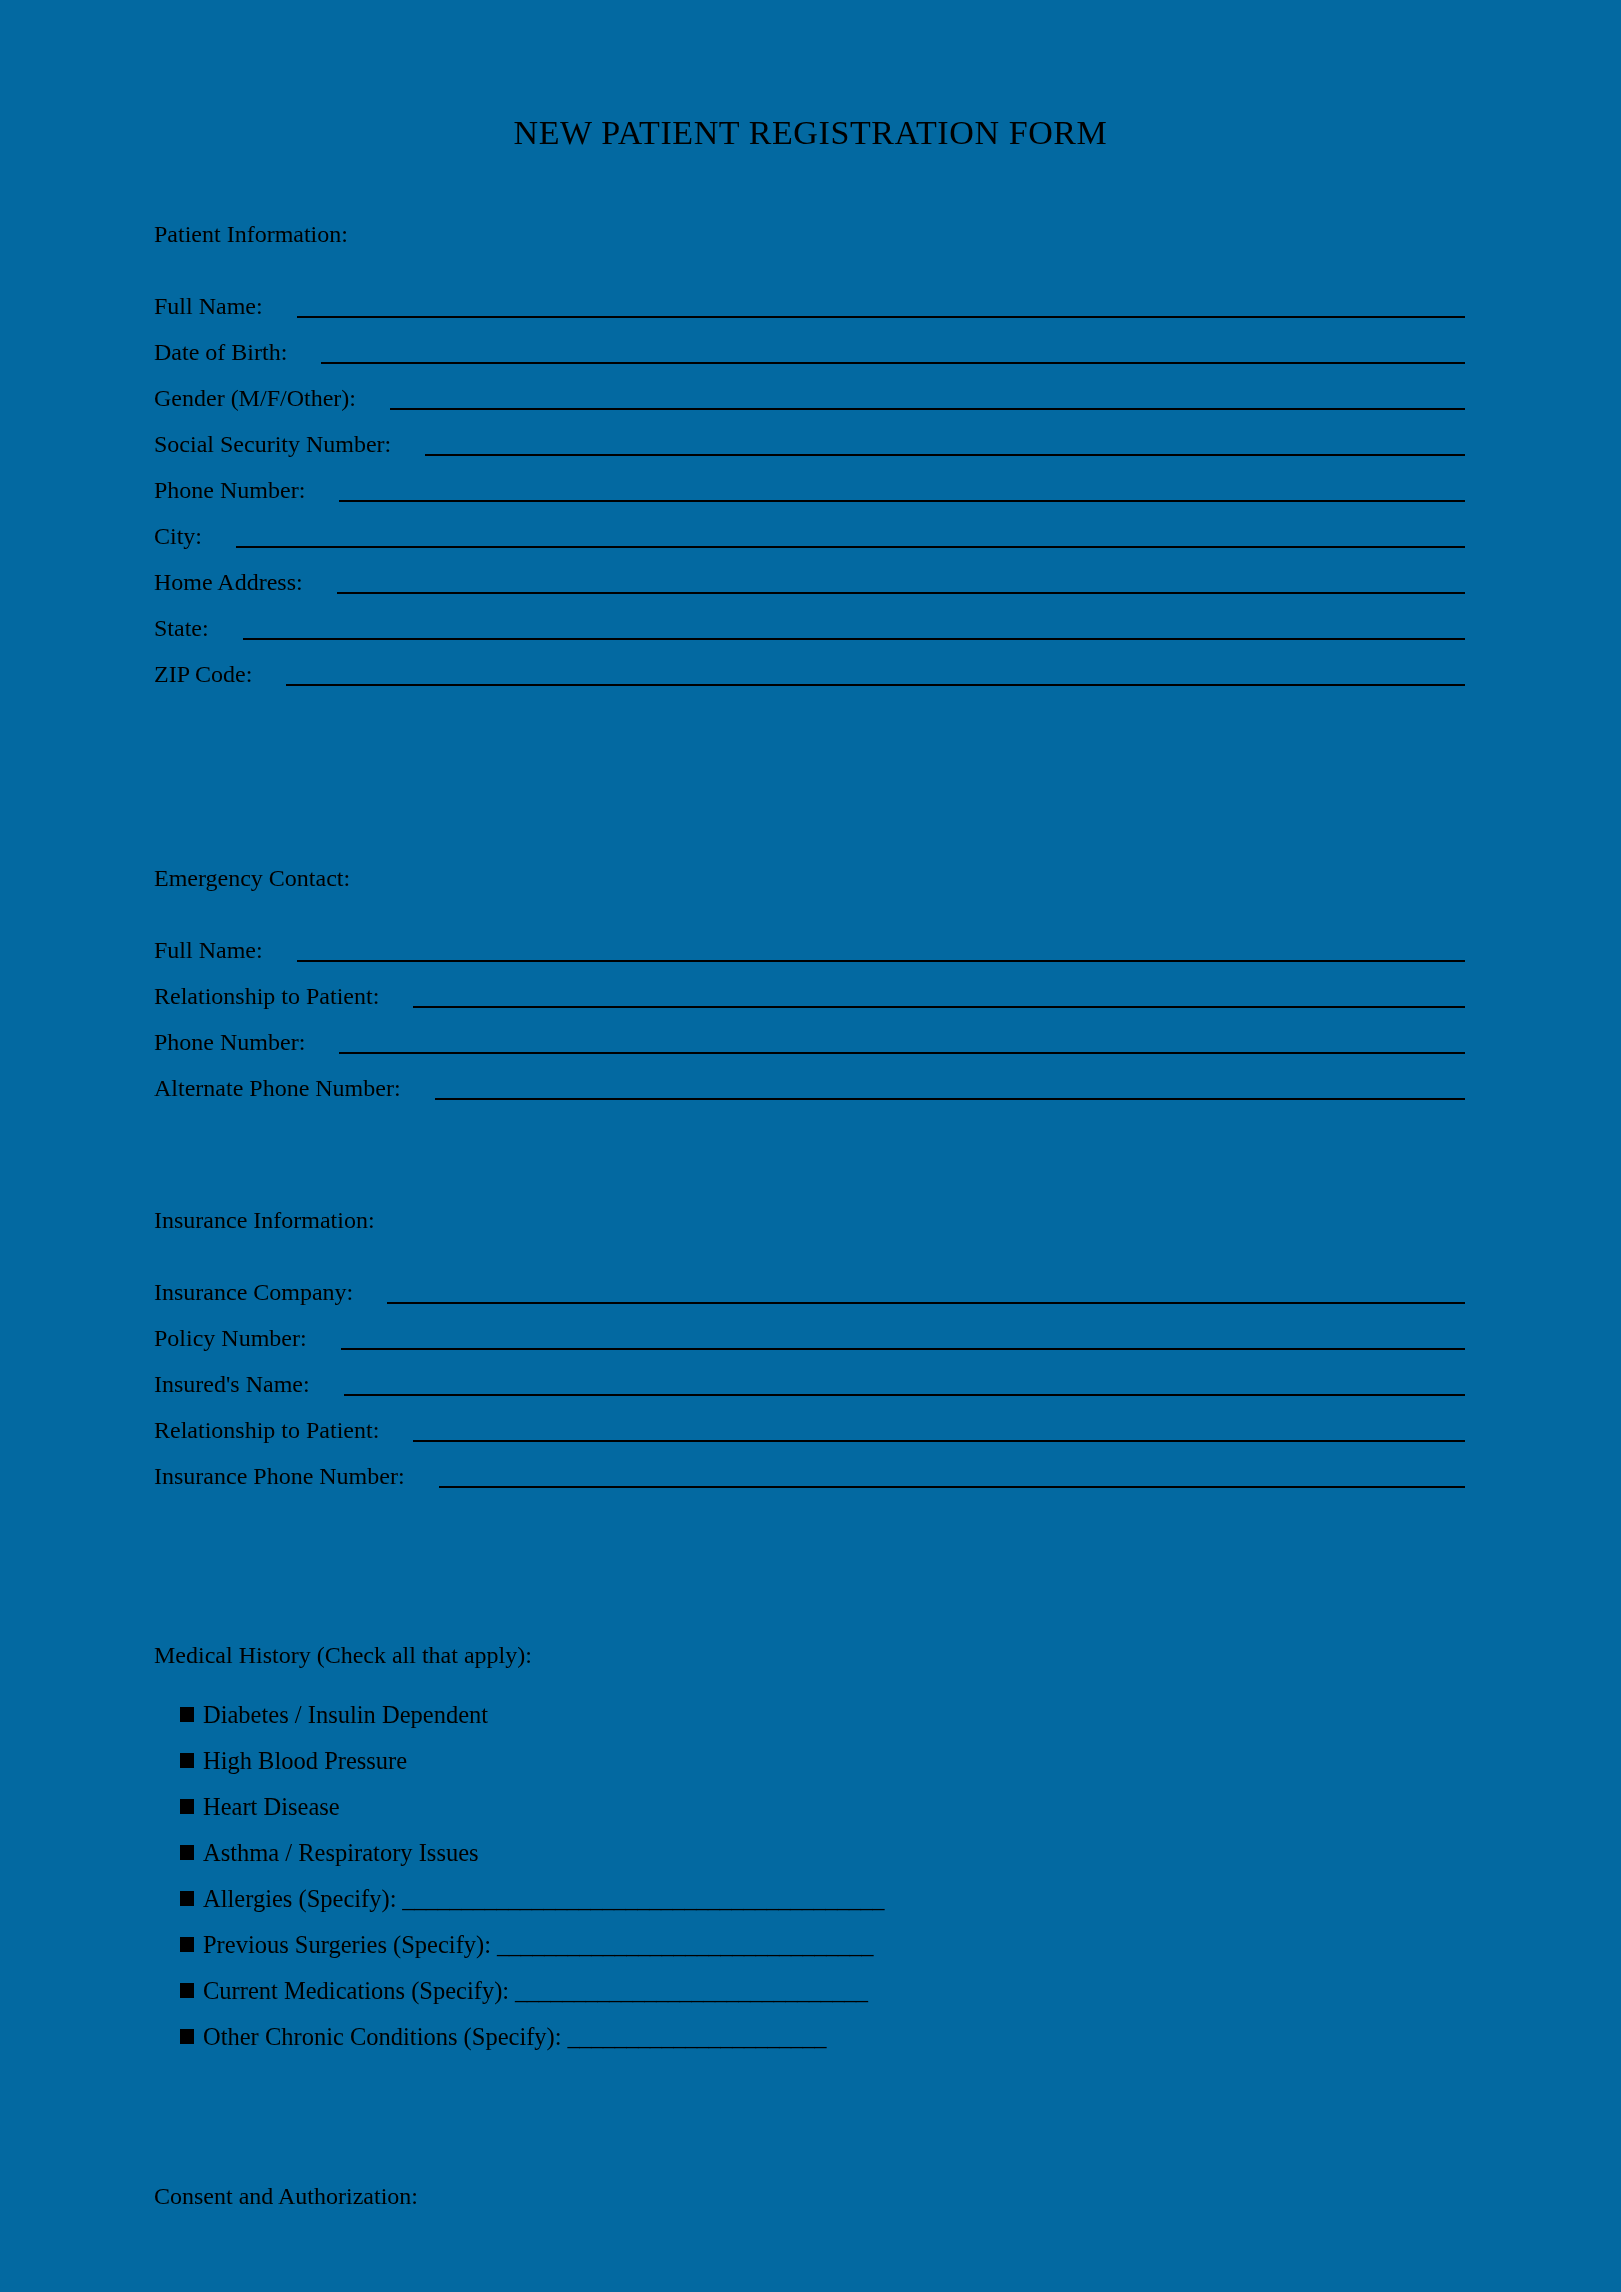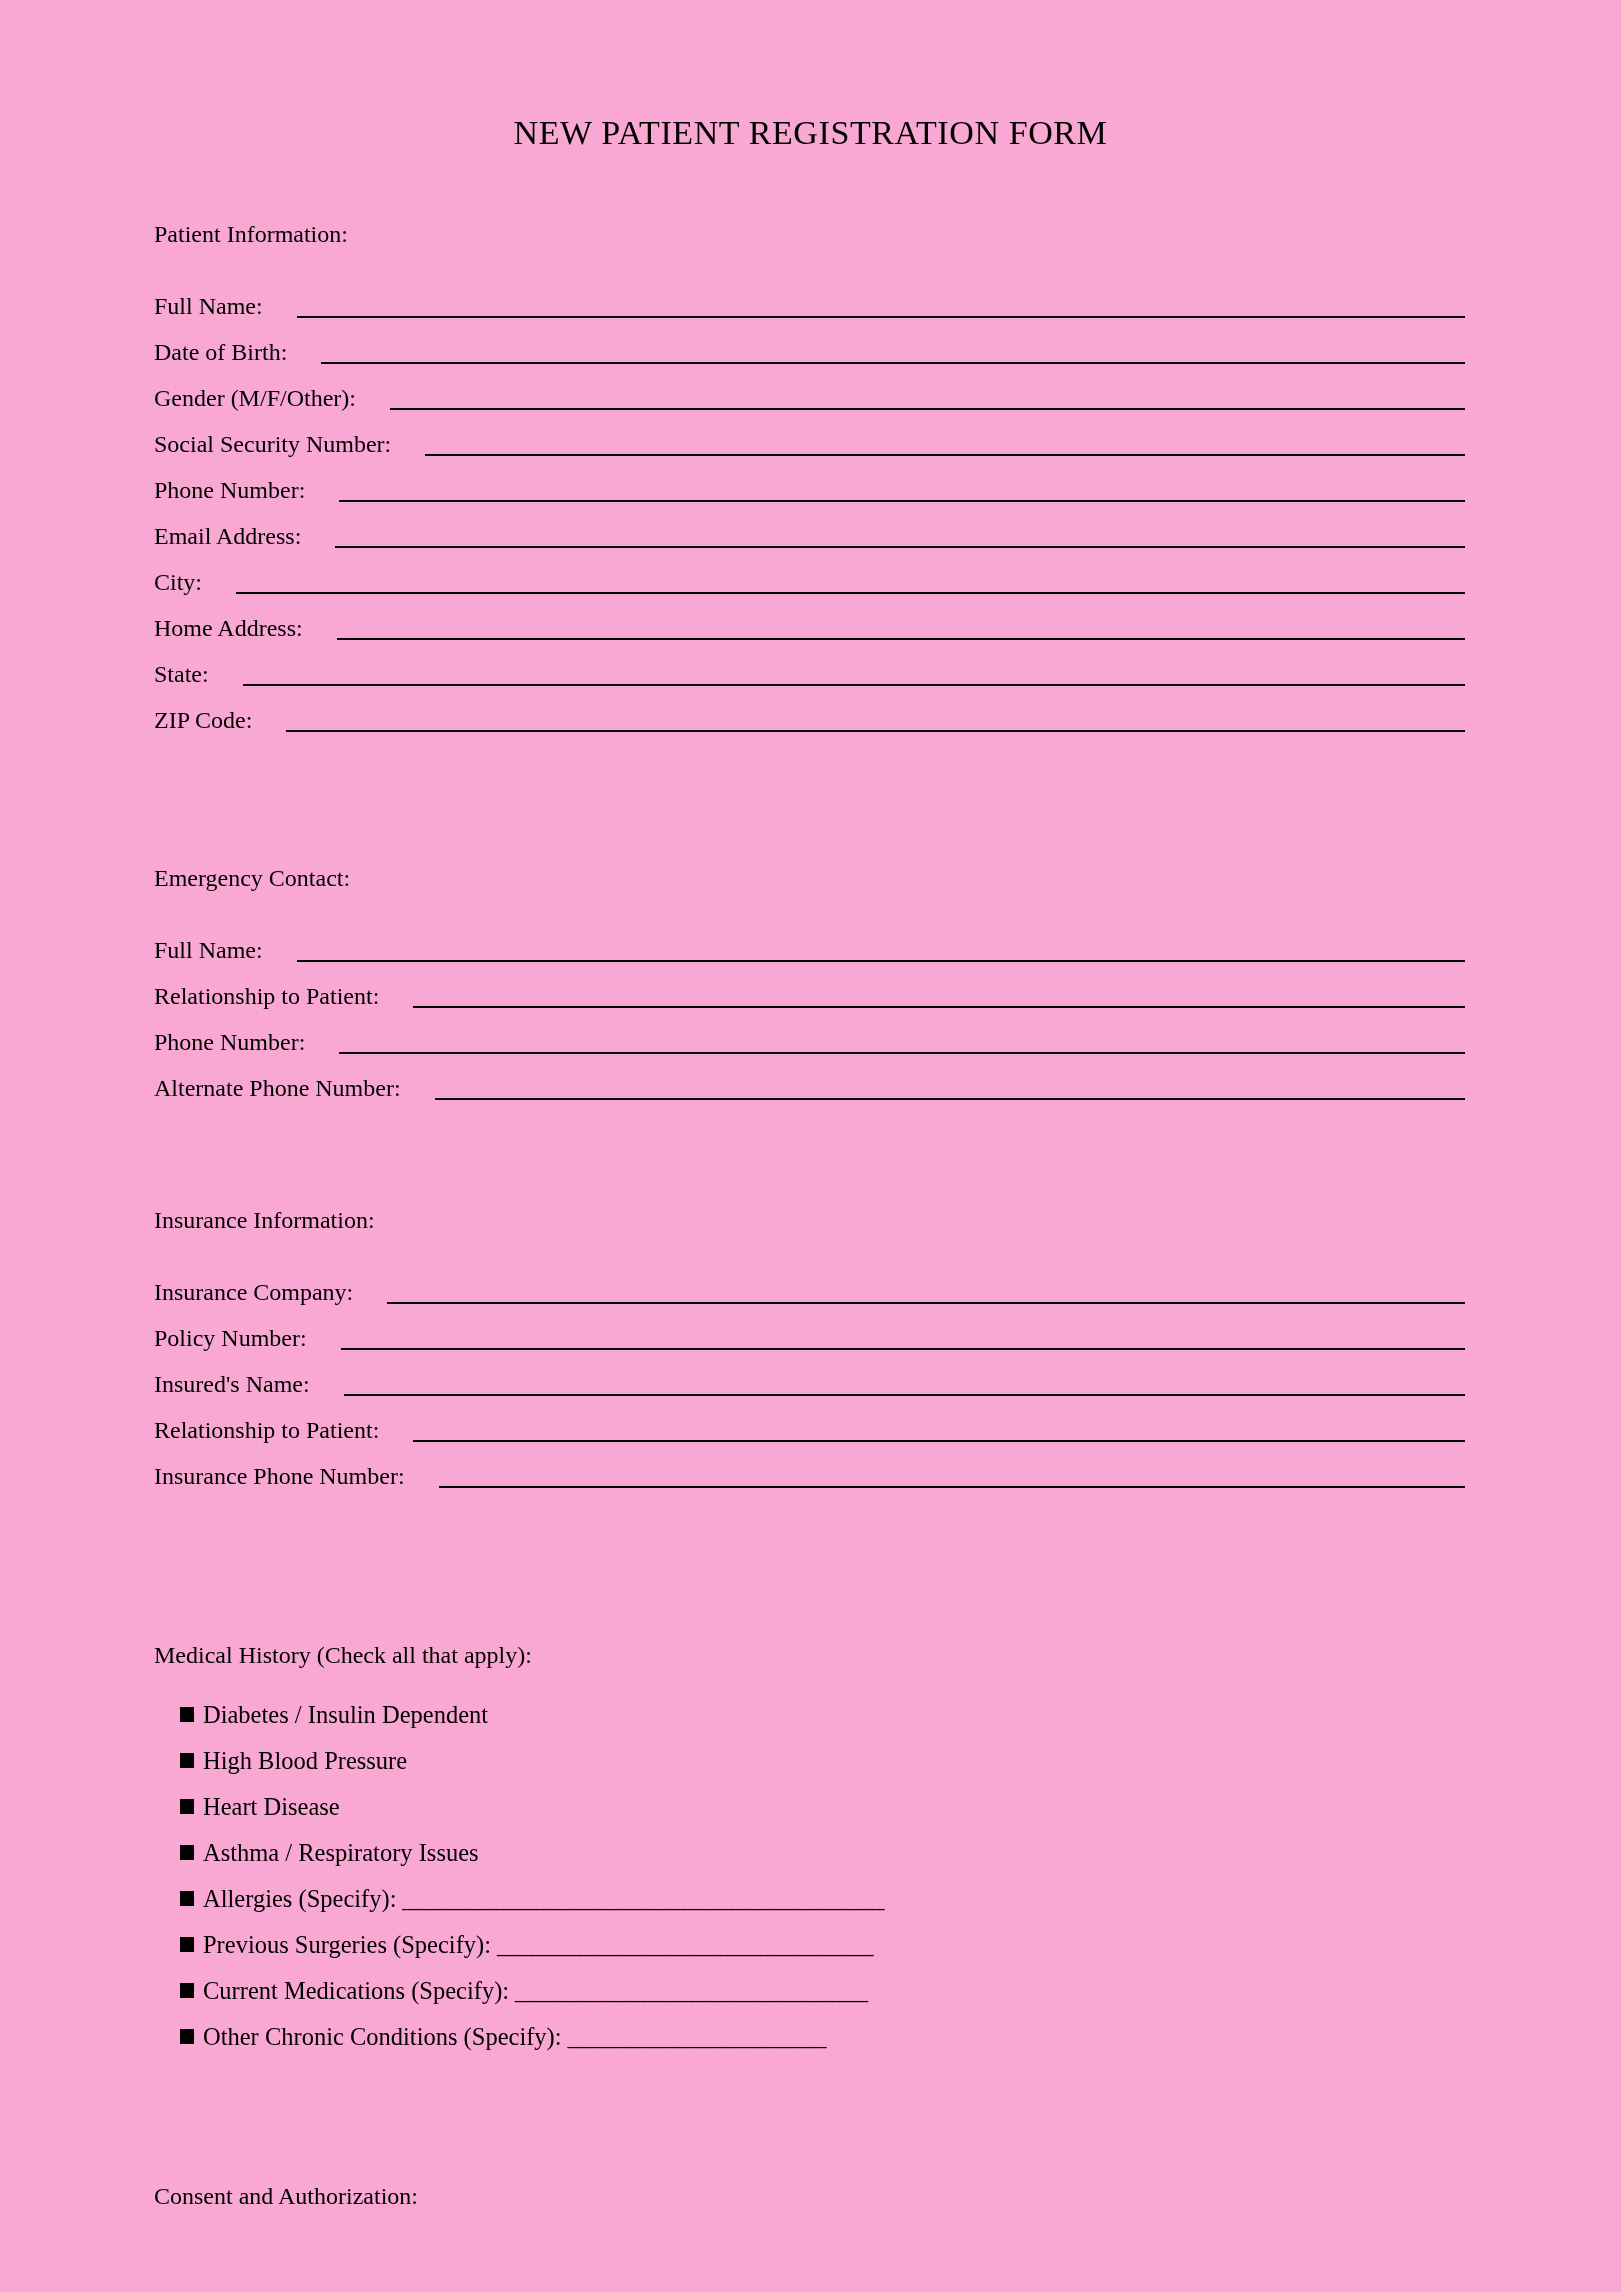--- a/index.html
+++ b/index.html
@@ -6,21 +6,21 @@
   html, body {
     margin: 0;
     padding: 0;
     background: #ffffff;
   }
 
   #page {
     position: relative;
     width: 1621px;
     height: 2293px;
-    background: #f9a8d4;
+    background: #0369a1;
     font-family: "Liberation Serif", "DejaVu Serif", serif;
     color: #000000;
     overflow: hidden;
     box-sizing: border-box;
   }
 
   
   .doc-title {
     position: absolute;
     top: 116px;
@@ -144,24 +144,20 @@
       <div class="field-row">
         <span class="field-label">Social Security Number:</span>
         <span class="field-rule"></span>
       </div>
 
       <div class="field-row">
         <span class="field-label">Phone Number:</span>
         <span class="field-rule"></span>
       </div>
 
-      <div class="field-row">
-        <span class="field-label">Email Address:</span>
-        <span class="field-rule"></span>
-      </div>
 
       <div class="field-row">
         <span class="field-label">City:</span>
         <span class="field-rule"></span>
       </div>
 
       <div class="field-row">
         <span class="field-label">Home Address:</span>
         <span class="field-rule"></span>
       </div>

